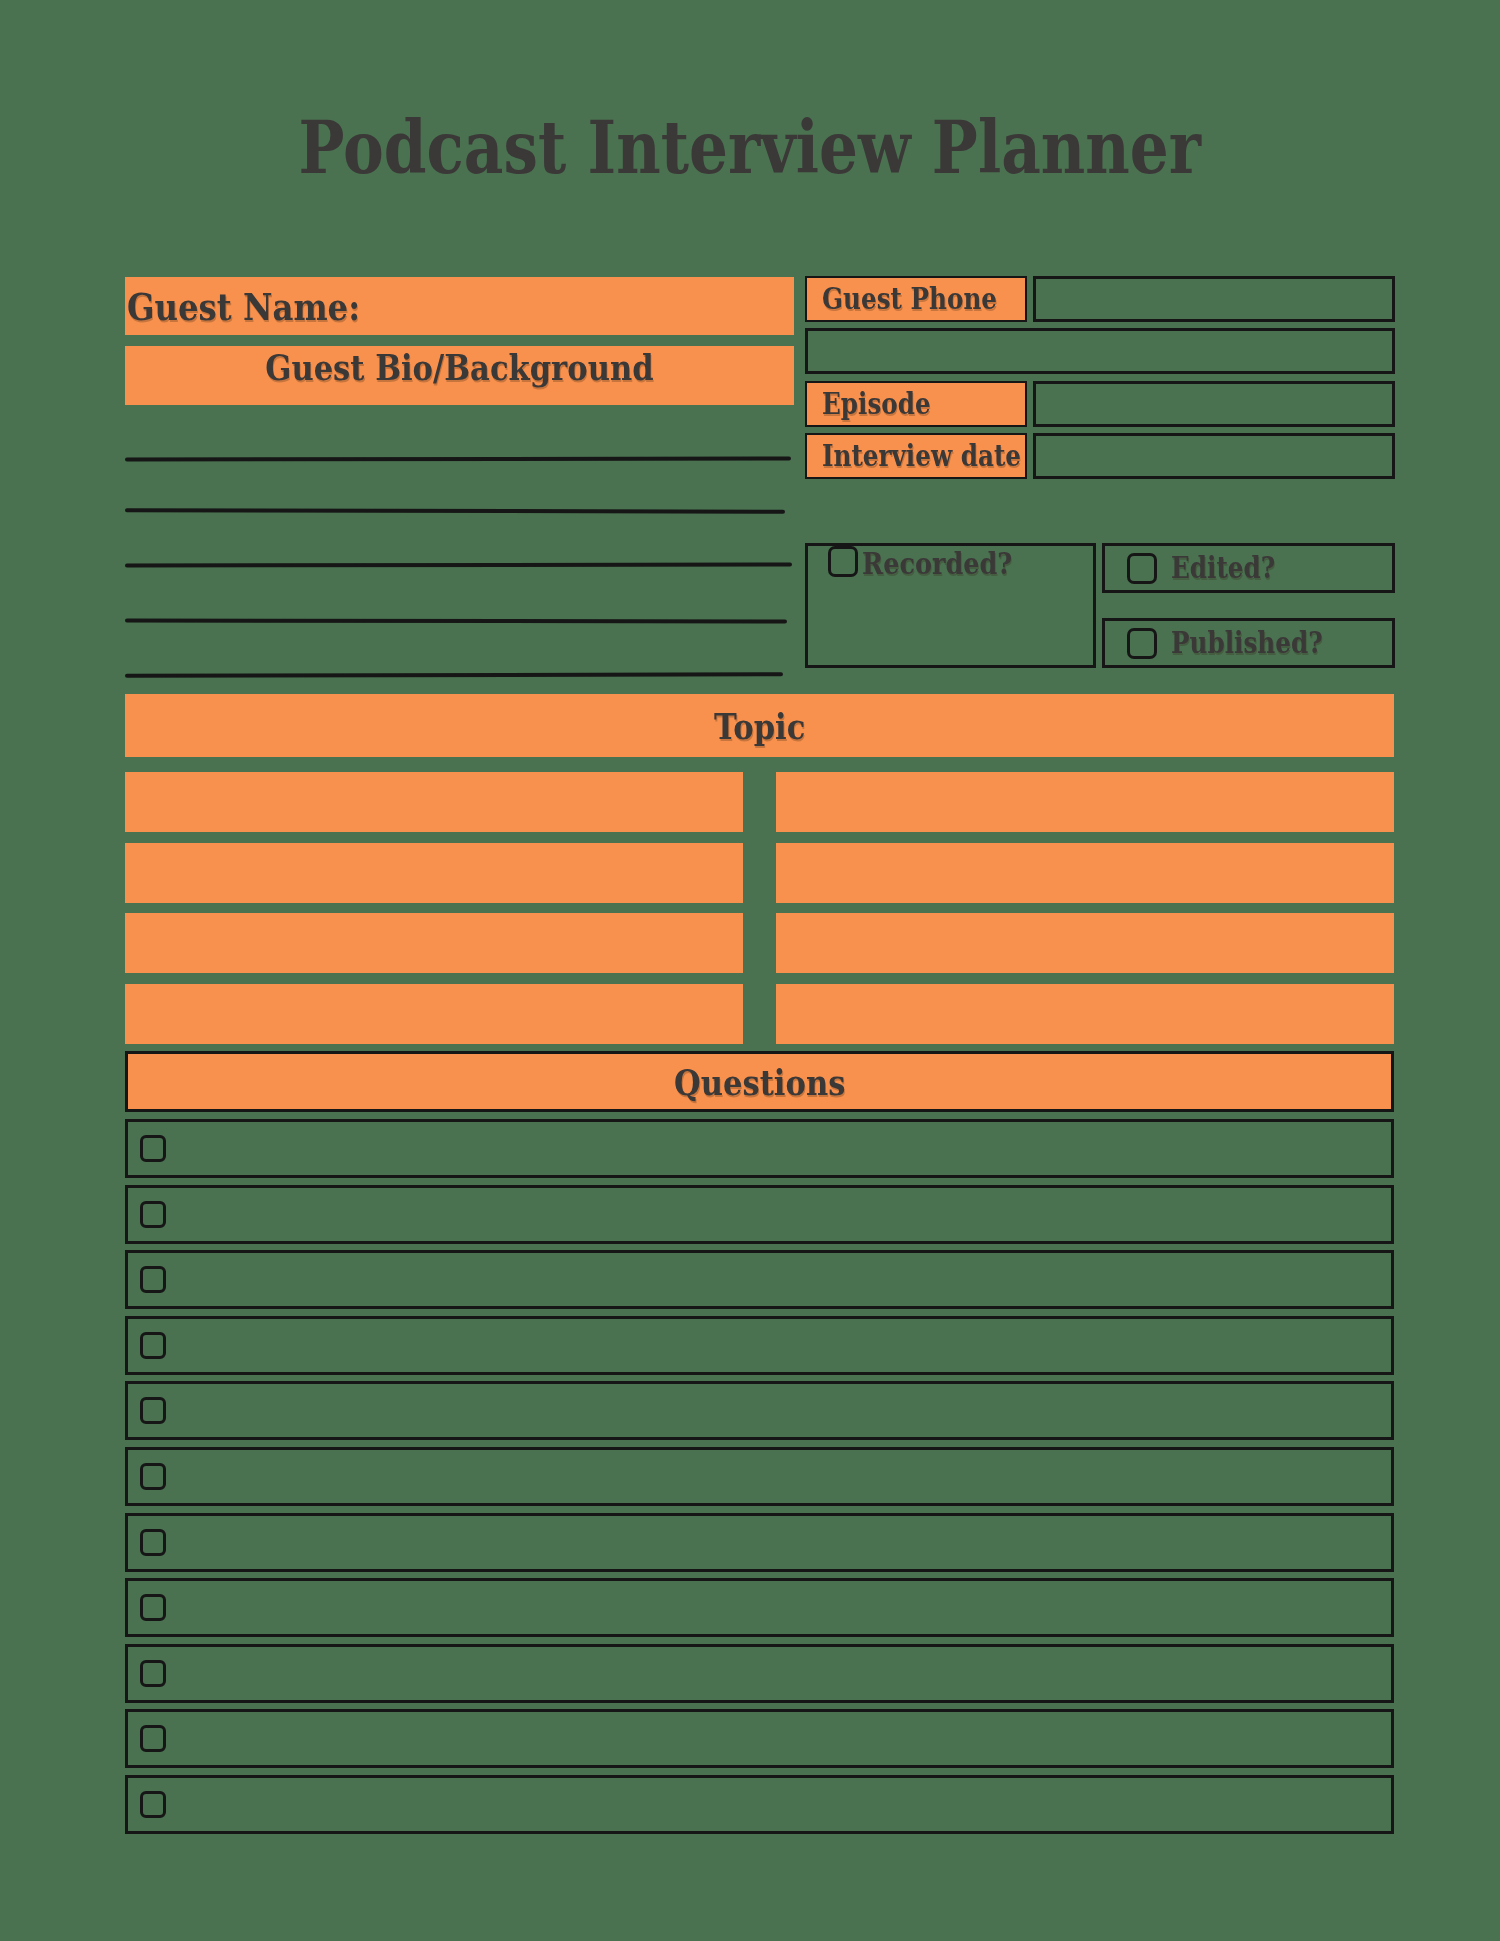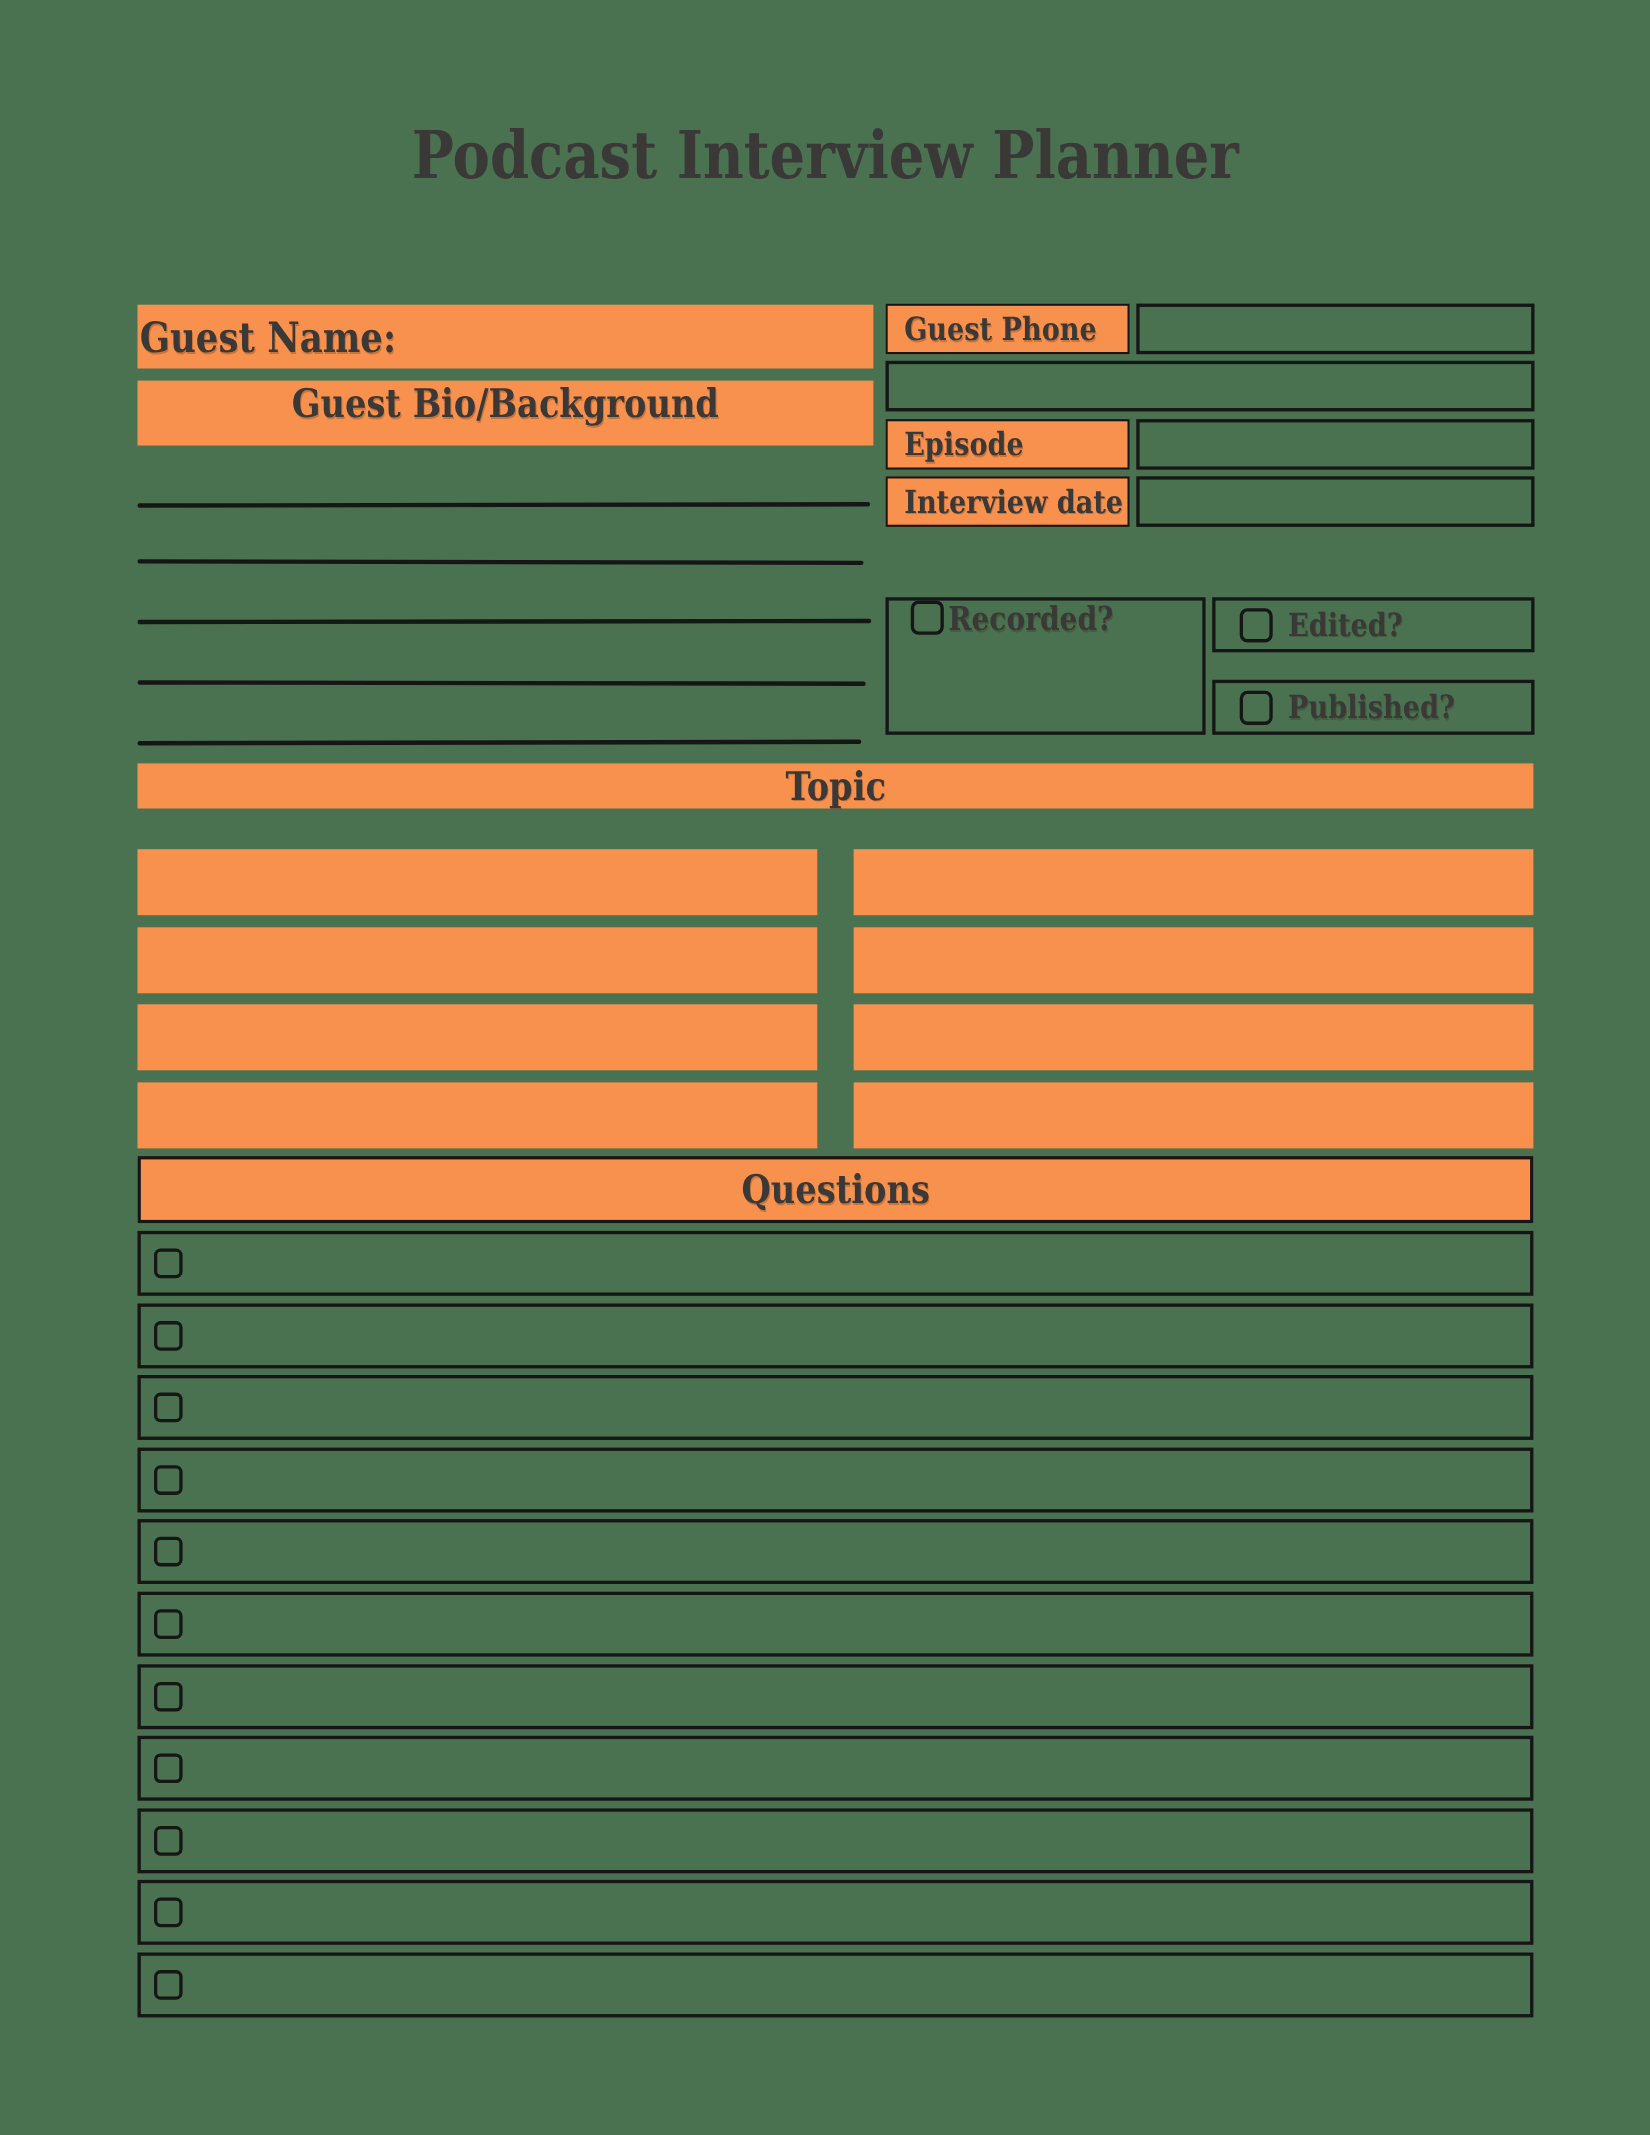--- a/index.html
+++ b/index.html
@@ -14,21 +14,21 @@
     color: var(--ink-text, #3B3838);
     overflow: hidden;
   }
   .orange { background: var(--accent, #F8914E); }
   .condense { display: inline-block; transform: scaleX(0.85); white-space: nowrap; }
   .from-left { transform-origin: 0 50%; }
   .shadowed { text-shadow: 1px 1.5px 0 rgba(50,30,10,0.25); }
 
   .page-title {
     position: absolute; top: 112px; left: 0; width: 100%;
-    text-align: center; font-size: 60px; font-weight: bold;
+    text-align: center; font-size: 72px; font-weight: bold;
     color: var(--ink-text, #3B3838); line-height: 1;
   }
 
   
   .guest-name-bar {
     position: absolute; left: 125px; top: 277px; width: 669px; height: 58px;
     display: flex; align-items: center; padding-left: 2px;
     font-size: 38px; font-weight: bold;
   }
   .bio-bar {
@@ -78,21 +78,21 @@
     display: flex; align-items: center; padding-left: 22px; gap: 14px;
     font-size: 29px; font-weight: bold;
   }
   .cb {
     flex: 0 0 auto; width: 30px; height: 31px;
     border: 3.5px solid var(--ink, #161616); border-radius: 7px; background: transparent;
   }
 
   
   .topic-header {
-    position: absolute; left: 125px; top: 694px; width: 1269px; height: 41px;
+    position: absolute; left: 125px; top: 694px; width: 1269px; height: 63px;
     display: flex; align-items: center; justify-content: center;
     font-size: 36px; font-weight: bold;
   }
   .topic-grid {
     position: absolute; left: 125px; top: 772px; width: 1269px;
     display: grid; grid-template-columns: 618px 618px;
     column-gap: 33px; row-gap: 10.5px;
   }
   .topic-cell { height: 60px; background: var(--accent, #F8914E); font-size: 26px; padding: 8px 14px; }
 

